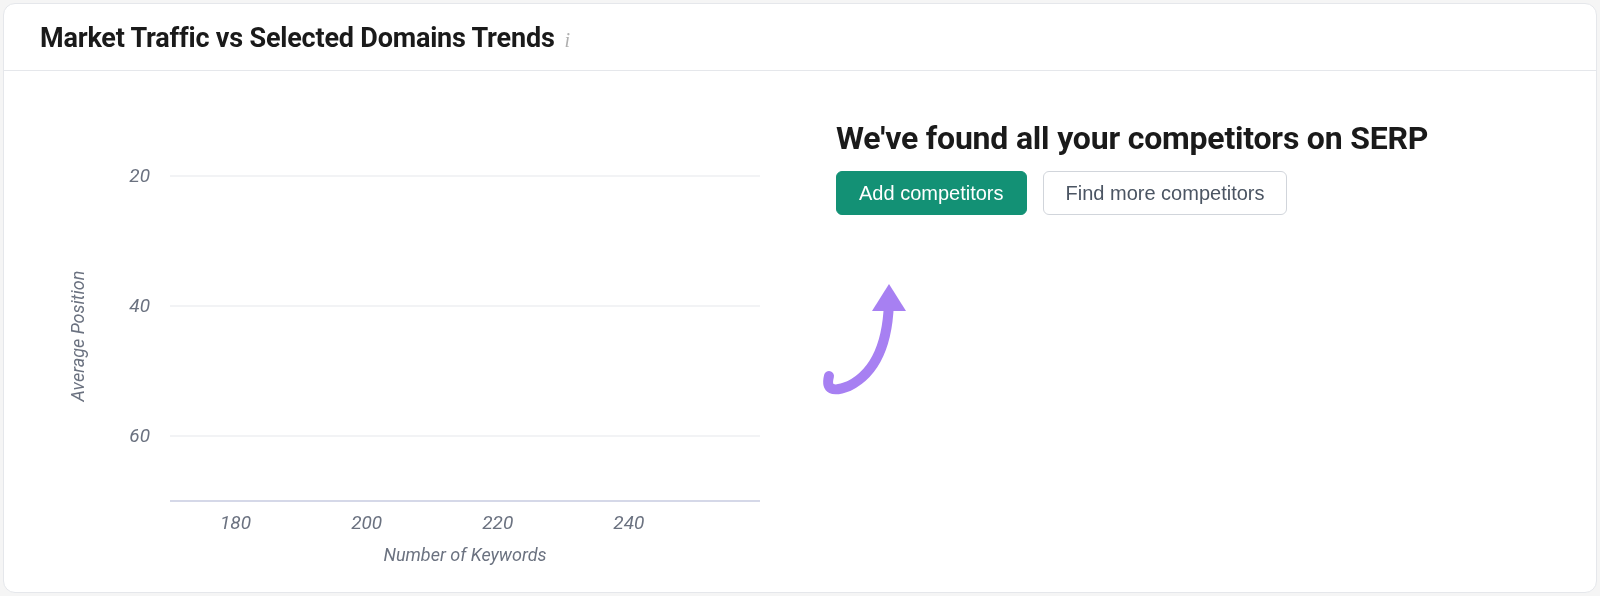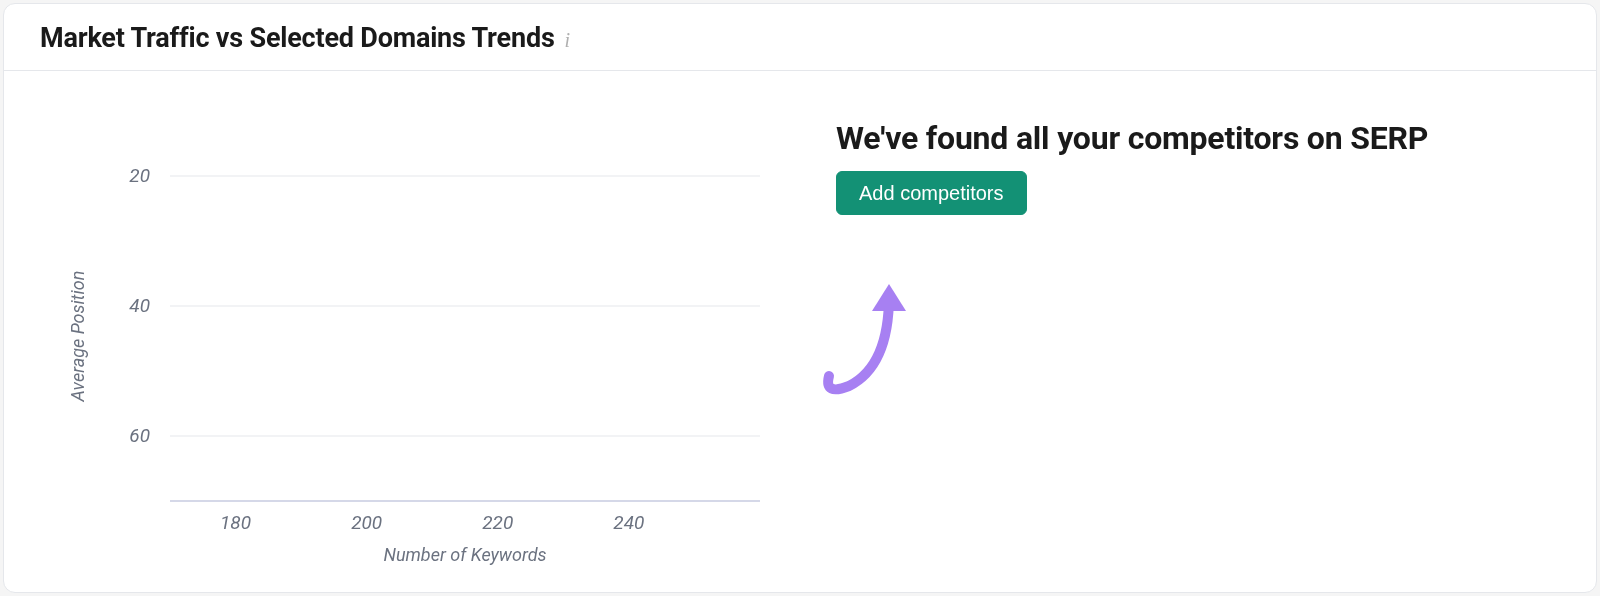--- a/index.html
+++ b/index.html
@@ -158,20 +158,21 @@
           <text x="588.8888888888889" y="428" text-anchor="middle" class="tick-label">240</text>
           <text x="425" y="460" text-anchor="middle" class="x-axis-label">Number of Keywords</text>
           <text x="0" y="0" transform="translate(44,235) rotate(-90)" text-anchor="middle" class="y-axis-label">Average Position</text>
         </svg>
     </div>
 
     <div class="side-area">
       <div class="side-heading">We've found all your competitors on SERP</div>
       <div class="btn-row">
         <button class="btn btn-primary">Add competitors</button>
+        <button class="btn btn-secondary">Find more competitors</button>
       </div>
     </div>
 
   </div>
 
   <svg class="anno-arrow" width="140" height="140">
     <defs>
       <marker id="arrowhead" markerWidth="6" markerHeight="6" refX="3" refY="3" orient="auto">
         <path d="M0,0 L6,3 L0,6 Z" fill="#a780f2"></path>
       </marker>

